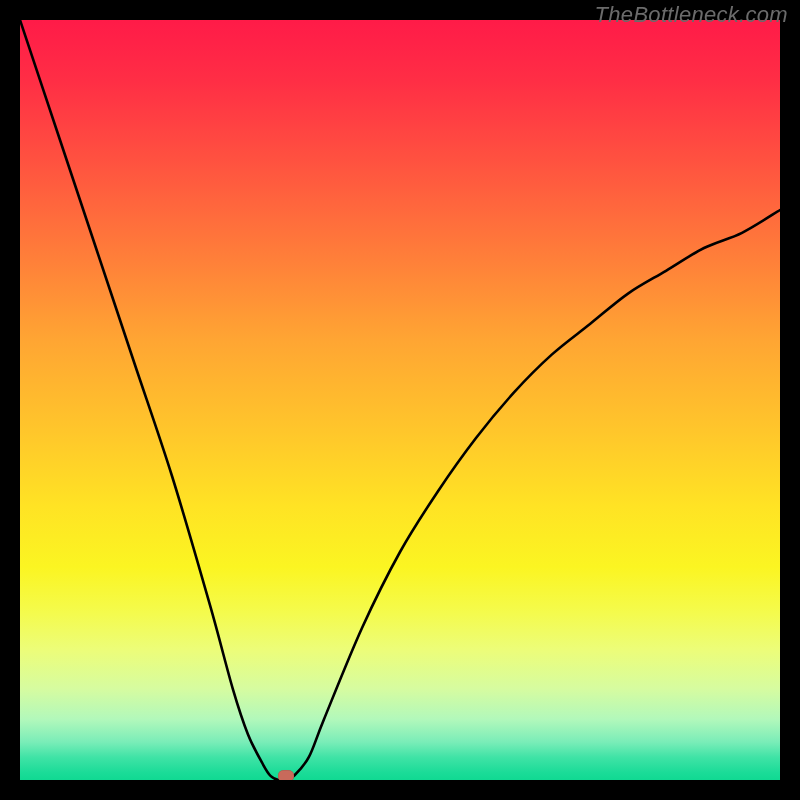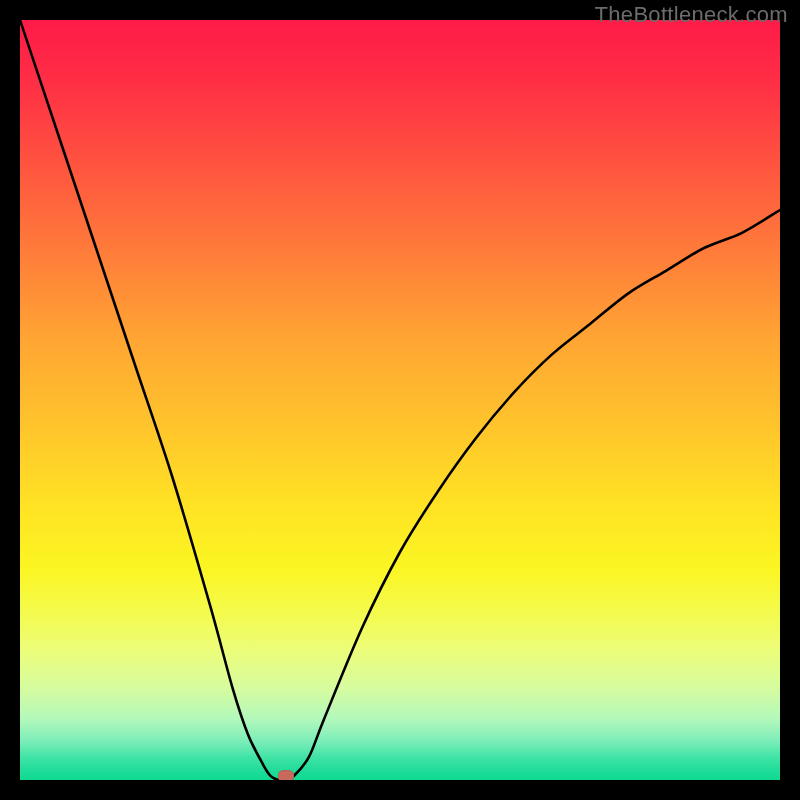--- a/index.html
+++ b/index.html
@@ -19,20 +19,21 @@
   }
   .watermark {
     position: absolute;
     top: 2px;
     right: 12px;
     color: #6b6b6b;
     font-size: 22px;
     letter-spacing: 0.3px;
     z-index: 5;
     user-select: none;
+    font-style: italic;
   }
   .plot-area {
     position: absolute;
     left: 20px;
     top: 20px;
     width: 760px;
     height: 760px;
     background: linear-gradient(
       to bottom,
       #ff1b48 0%,

